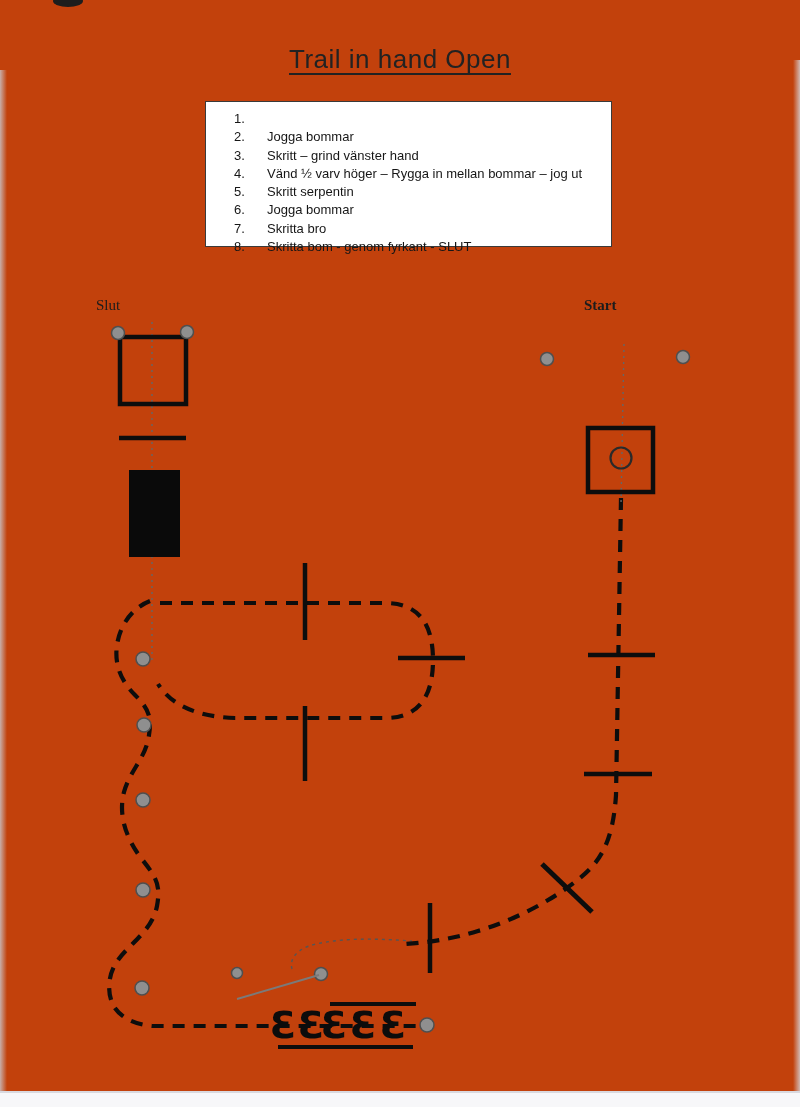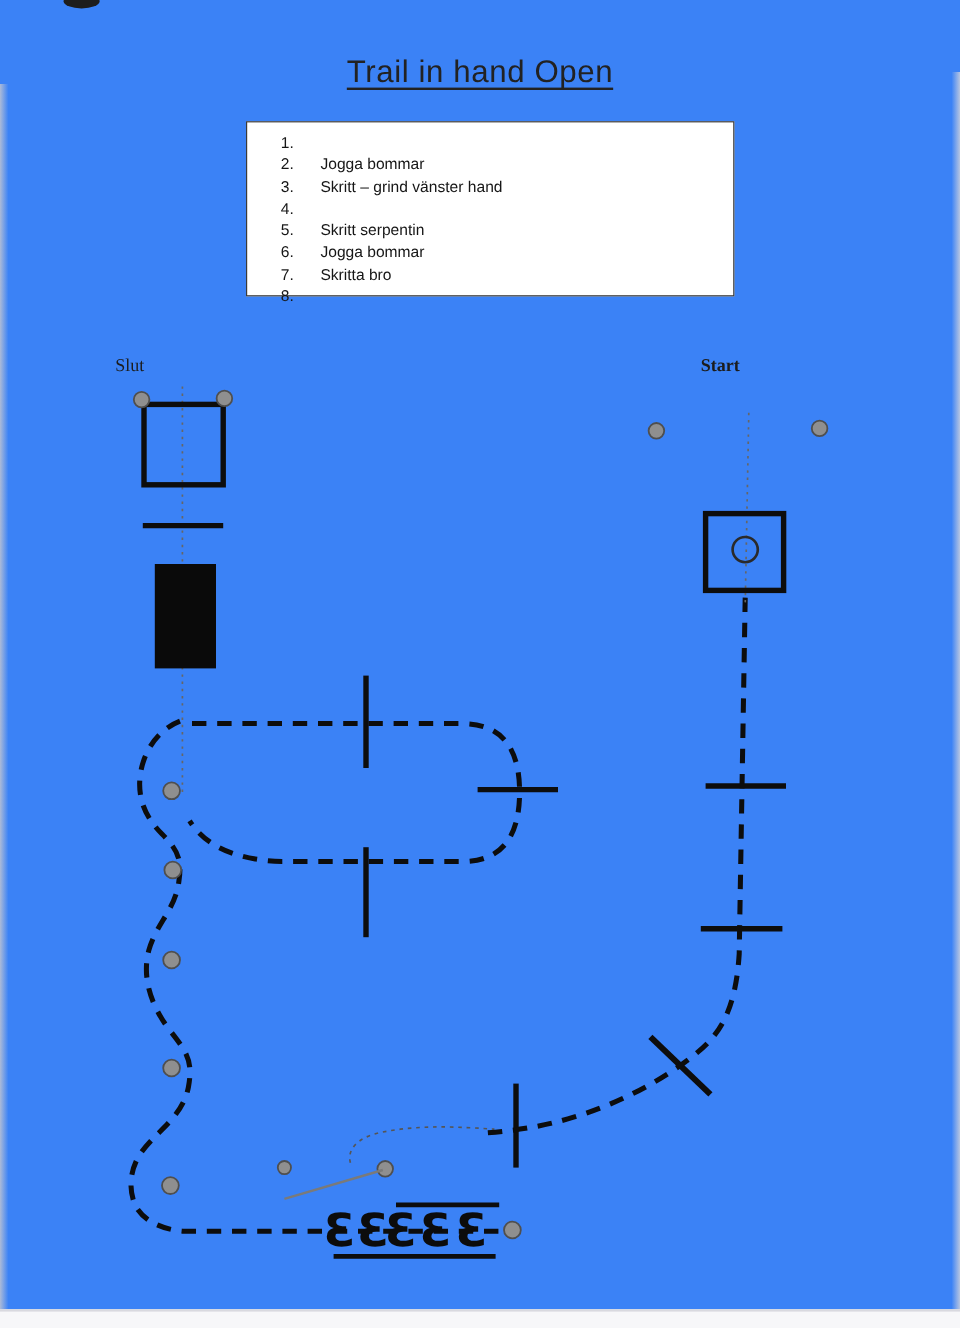--- a/index.html
+++ b/index.html
@@ -1,17 +1,17 @@
 <!DOCTYPE html>
 <html><head>
 <meta charset="utf-8">
 <style>
   html,body{margin:0;padding:0;background:#ffffff;}
   .page{
-    position:relative;width:800px;height:1107px;background:#3b82f6;
+    position:relative;width:800px;height:1107px;background:#c2410c;
     font-family:"Liberation Sans",sans-serif;color:#111;overflow:hidden;
   }
   .edge-left{position:absolute;left:0;top:70px;bottom:14px;width:7px;
     background:linear-gradient(to right,#c9c9d0,rgba(255,255,255,0));opacity:.8;}
   .edge-right{position:absolute;right:0;top:60px;bottom:14px;width:7px;
     background:linear-gradient(to left,#d6d6dc,rgba(255,255,255,0));opacity:.8;}
   .edge-bottom{position:absolute;left:0;right:0;bottom:0;height:14px;background:#f7f7f9;
     border-top:2px solid #d9d9df;}
   .title{
     position:absolute;left:0;right:0;top:44px;text-align:center;
@@ -49,35 +49,37 @@
     <div class="step">
       <span class="num">2.</span>
       <span>Jogga bommar</span>
     </div>
     <div class="step">
       <span class="num">3.</span>
       <span>Skritt – grind vänster hand</span>
     </div>
     <div class="step">
       <span class="num">4.</span>
+      <span>Vänd ½ varv höger – Rygga in mellan bommar – jog ut</span>
     </div>
     <div class="step">
       <span class="num">5.</span>
       <span>Skritt serpentin</span>
     </div>
     <div class="step">
       <span class="num">6.</span>
       <span>Jogga bommar</span>
     </div>
     <div class="step">
       <span class="num">7.</span>
       <span>Skritta bro</span>
     </div>
     <div class="step">
       <span class="num">8.</span>
+      <span>Skritta bom - genom fyrkant - SLUT</span>
     </div>
   </div>
 
   <div class="course-label label-finish">Slut</div>
   <div class="course-label label-start">Start</div>
 
   <svg width="800" height="1107" viewBox="0 0 800 1107">
 
     <ellipse cx="68" cy="1" rx="15" ry="6" fill="#1d1d1d"></ellipse>
 

